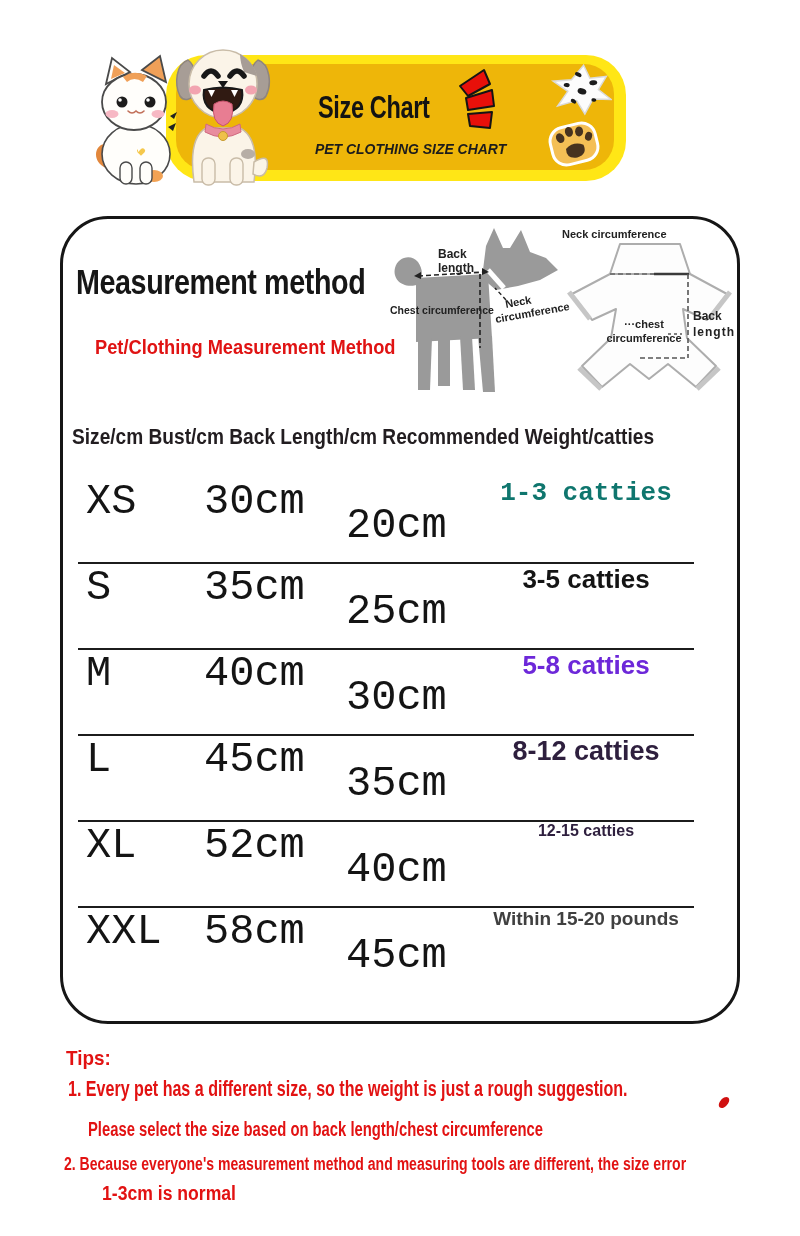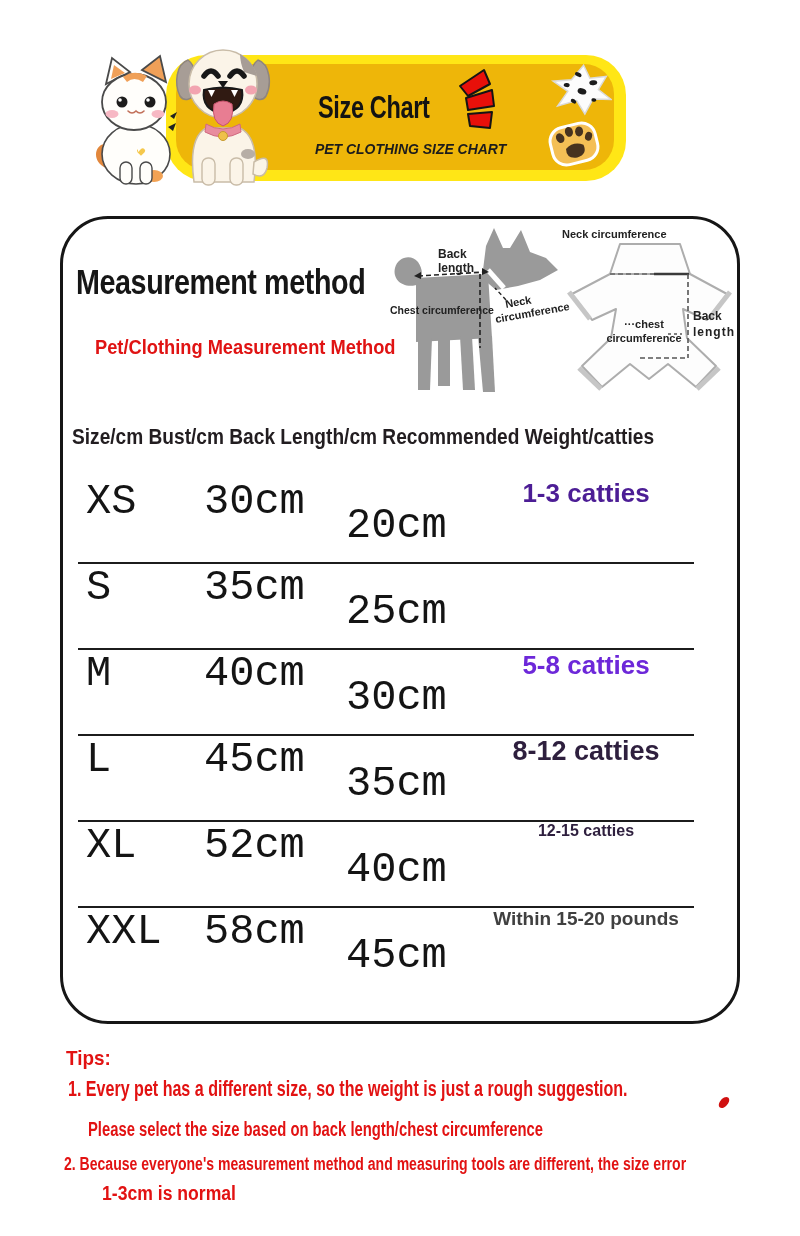--- a/index.html
+++ b/index.html
@@ -197,26 +197,27 @@
   <text x="137" y="106" font-size="12" font-weight="bold" fill="#222" letter-spacing="1">length</text>
 </svg>
 
 <div class="abs thead nowrap">Size/cm Bust/cm Back Length/cm Recommended Weight/catties</div>
 
 <div class="abs size-table">
   <div class="trow">
     <div class="c-size">XS</div>
     <div class="c-bust">30cm</div>
     <div class="c-back">20cm</div>
-    <div class="c-weight w-lg" style="color: #4c1d95;">1-3 catties</div>
+    <div class="c-weight w-lg" style="color: #0f766e; font-family: Liberation Mono, monospace;">1-3 catties</div>
   </div>
   <div class="trow">
     <div class="c-size">S</div>
     <div class="c-bust">35cm</div>
     <div class="c-back">25cm</div>
+    <div class="c-weight w-lg" style="color: rgb(20, 20, 20);">3-5 catties</div>
   </div>
   <div class="trow">
     <div class="c-size">M</div>
     <div class="c-bust">40cm</div>
     <div class="c-back">30cm</div>
     <div class="c-weight w-lg" style="color: #6d28d9;">5-8 catties</div>
   </div>
   <div class="trow">
     <div class="c-size">L</div>
     <div class="c-bust">45cm</div>

